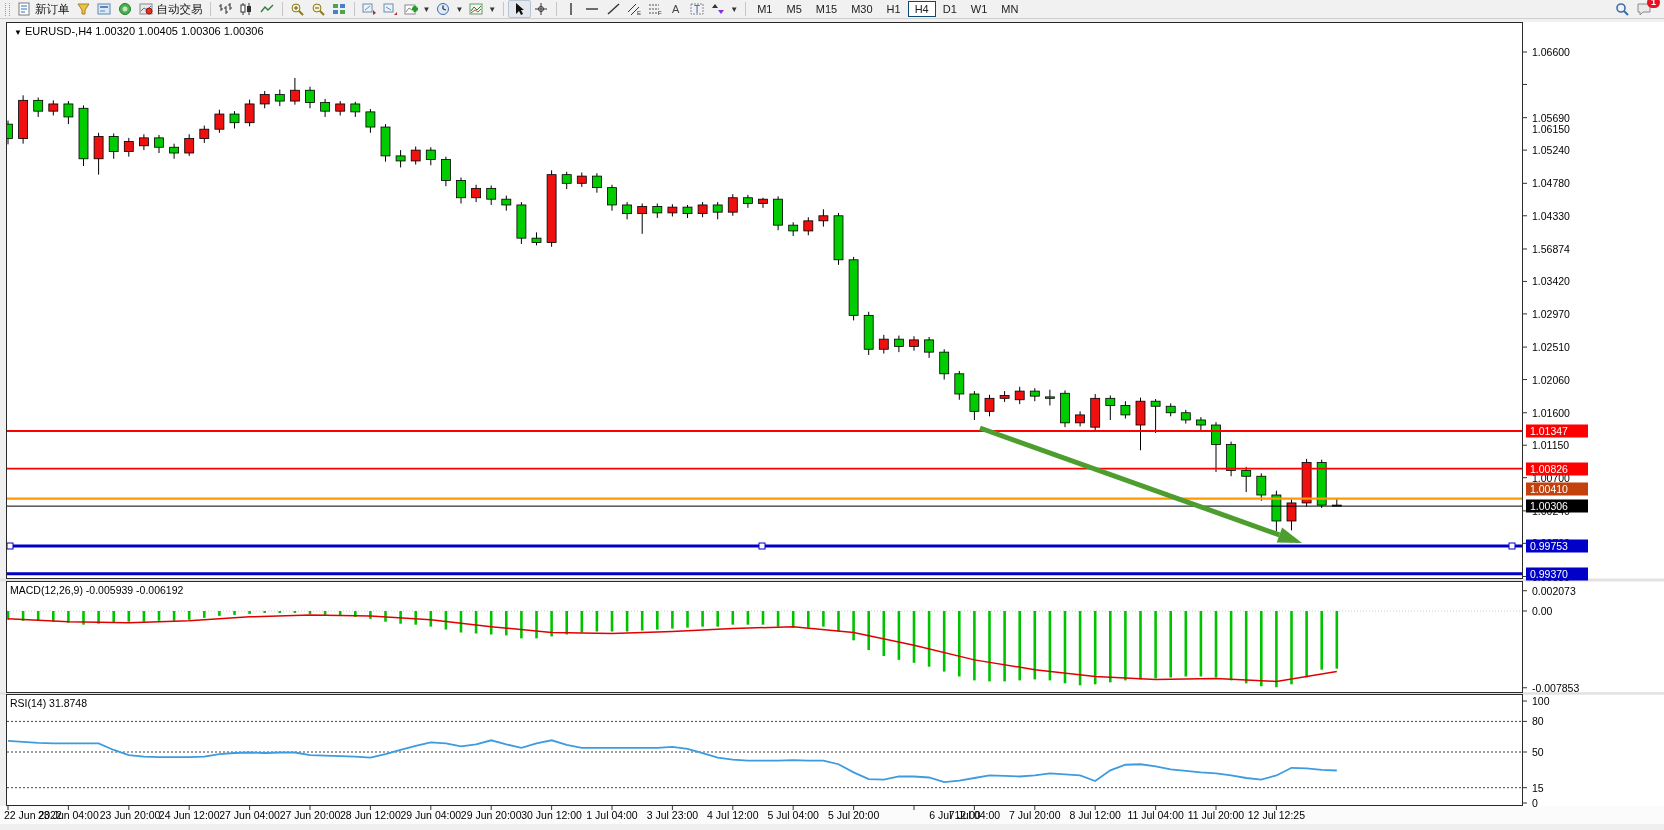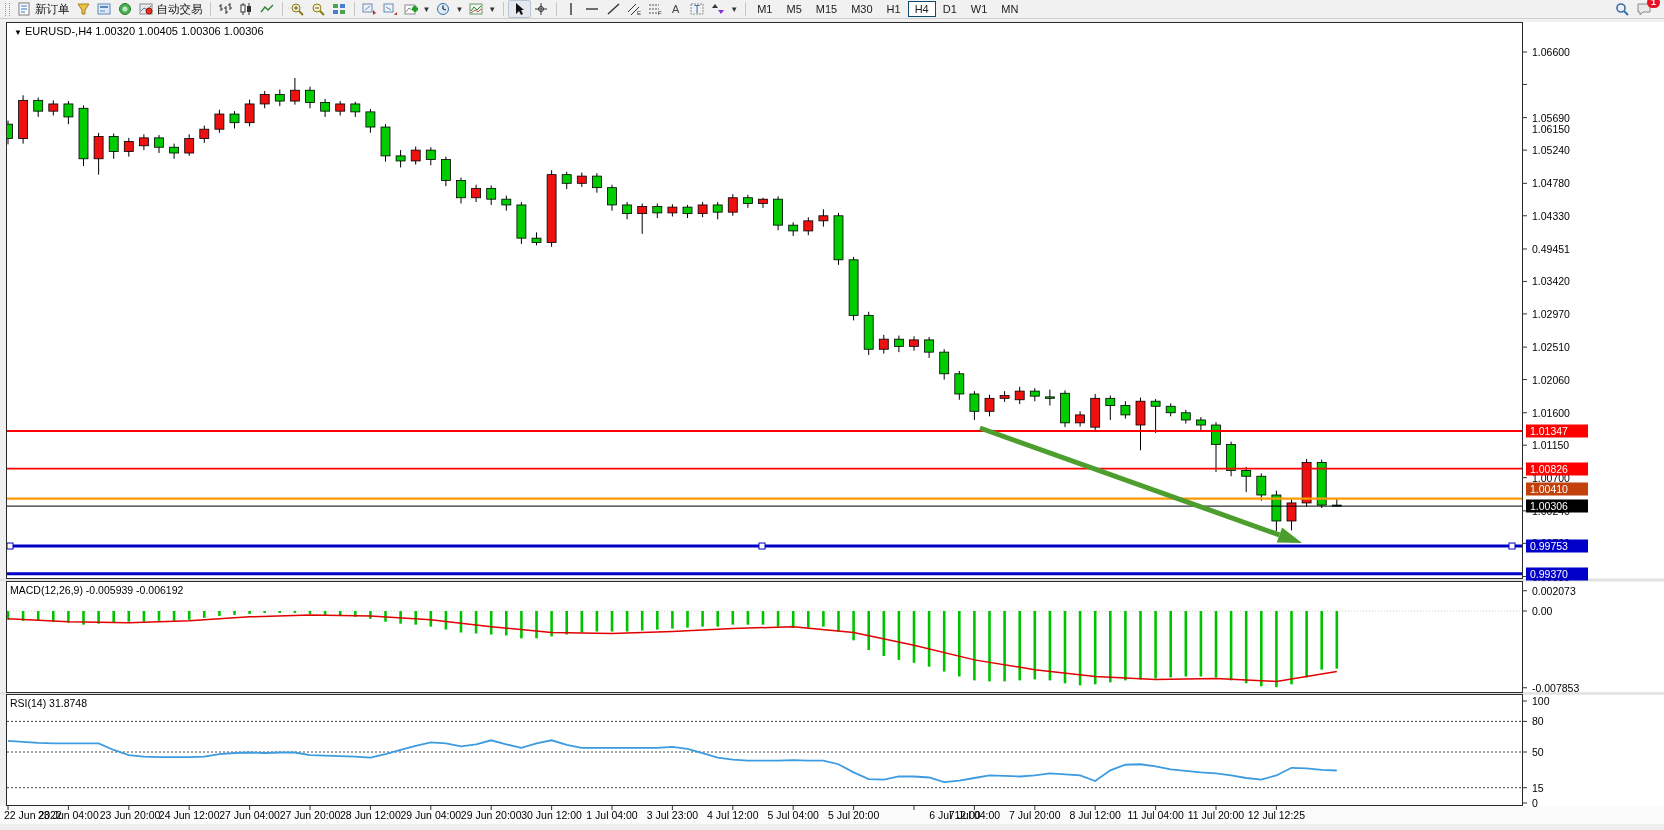--- a/index.html
+++ b/index.html
@@ -571,21 +571,21 @@
       <line x1="1155.6" y1="805" x2="1155.6" y2="810" stroke="#333"></line>
       <line x1="1216" y1="805" x2="1216" y2="810" stroke="#333"></line>
       <line x1="1276.3999999999999" y1="805" x2="1276.3999999999999" y2="810" stroke="#333"></line>
     </svg>
     <div class="axlbl" style="top: 52px;">1.06600</div>
     <div class="axlbl" style="top: 84.5px; margin-top: 44px;">1.06150</div>
     <div class="axlbl" style="top: 117.7px;">1.05690</div>
     <div class="axlbl" style="top: 150.1px;">1.05240</div>
     <div class="axlbl" style="top: 183.3px;">1.04780</div>
     <div class="axlbl" style="top: 215.8px;">1.04330</div>
-    <div class="axlbl" style="top: 249px;">0.49451</div>
+    <div class="axlbl" style="top: 249px;">1.56874</div>
     <div class="axlbl" style="top: 281.4px;">1.03420</div>
     <div class="axlbl" style="top: 313.9px;">1.02970</div>
     <div class="axlbl" style="top: 347.1px;">1.02510</div>
     <div class="axlbl" style="top: 379.6px;">1.02060</div>
     <div class="axlbl" style="top: 412.8px;">1.01600</div>
     <div class="axlbl" style="top: 445.2px;">1.01150</div>
     <div class="axlbl" style="top: 477.7px;">1.00700</div>
     <div class="axlbl" style="top: 510.9px;">1.00240</div>
     <div class="axlbl" style="top: 543.3px;">0.99790</div>
     <div class="axlbl" style="top: 576.5px;">0.99330</div>

